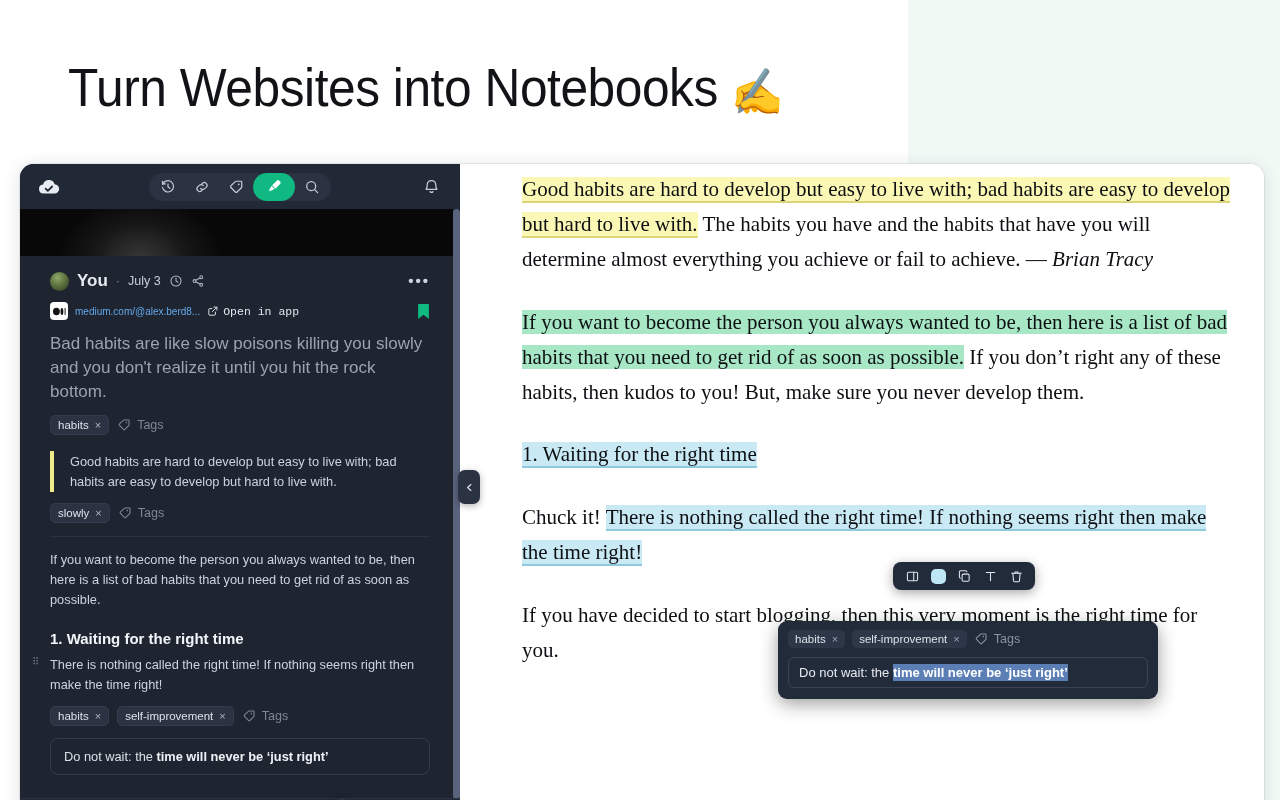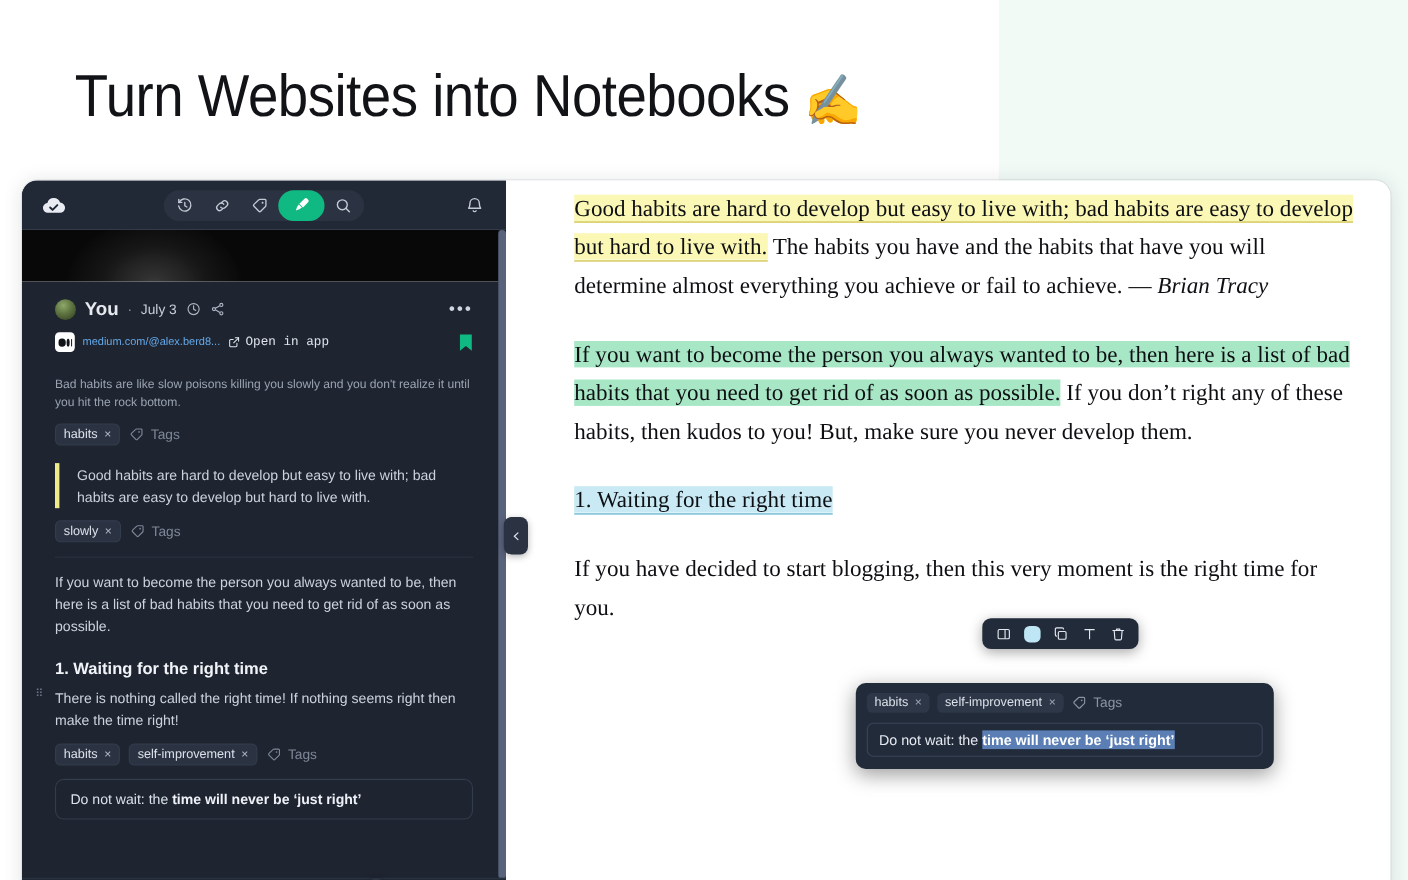--- a/index.html
+++ b/index.html
@@ -136,22 +136,22 @@
   }
   .src-url { color: #64a8e8; font-size: 10px; }
   .open-app { display: flex; align-items: center; gap: 4px; color: #dfe4ec; font-size: 11.5px; font-family: Liberation Mono, monospace; }
   .bookmark { margin-left: auto; color: #10b981; display: flex; }
 
   .art-title {
     margin-top: 12px;
     color: #f1f4f8; font-size: 15.5px; font-weight: 400; line-height: 1.25;
   }
   .art-sub {
-    margin-top: 22px;
-    color: #9aa3b2; font-size: 11px; line-height: 1.42;
+    margin-top: 11px;
+    color: #9aa3b2; font-size: 17px; line-height: 1.42;
   }
 
   .tagrow { display: flex; align-items: center; gap: 8px; margin-top: 11px; }
   .tag {
     background: #2b3342; color: #dbe1ea;
     border-radius: 5px; padding: 3px 7px;
     font-size: 11.5px; display: flex; align-items: center; gap: 6px;
     border: 1px solid #333c4d;
   }
   .tag .x { color: #aeb6c3; font-size: 11px; }
@@ -505,20 +505,23 @@
       </p>
 
       <p>
         <span class="hl-green">If you want to become the person you always wanted to be, then here is a list of bad habits that you need to get rid of as soon as possible.</span><span> If you don’t right any of these habits, then kudos to you! But, make sure you never develop them.</span>
       </p>
 
       <p class="heading-line">
         <span class="hl-blue">1. Waiting for the right time</span>
       </p>
 
+      <p>
+        <span>Chuck it! </span><span class="hl-blue">There is nothing called the right time! If nothing seems right then make the time right!</span>
+      </p>
 
       <p>
         <span>If you have decided to start blogging, then this very moment is the right time for you.</span>
       </p>
 
       <div class="float-toolbar">
         <span class="fi">
           <svg width="15" height="15" viewBox="0 0 20 20" fill="none" stroke="currentColor" stroke-width="1.4" stroke-linejoin="round">
             <rect x="3.2" y="4.4" width="13.6" height="11.2" rx="1.6"></rect>
             <path d="M11.6 4.4v11.2"></path>

